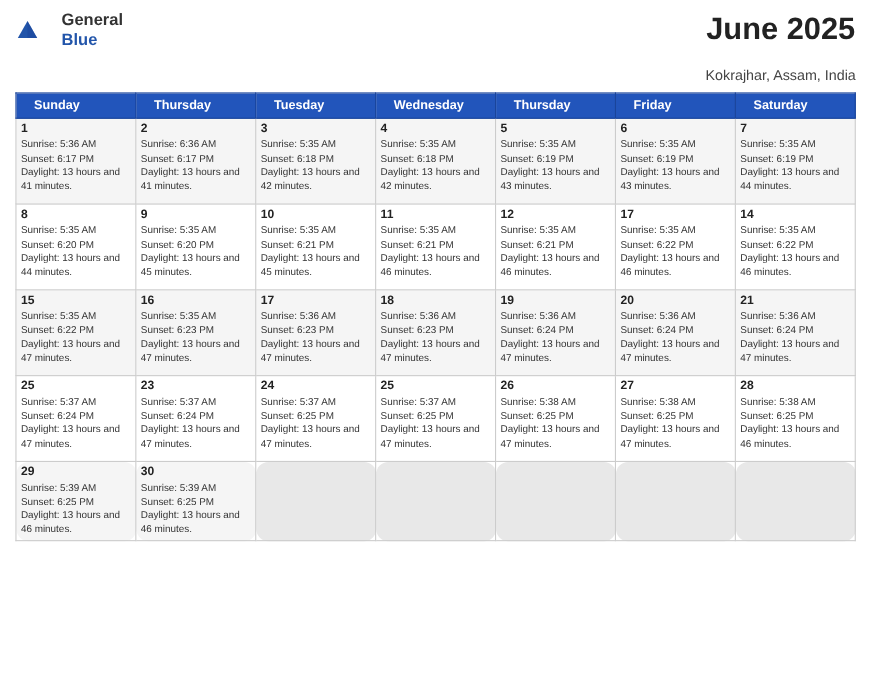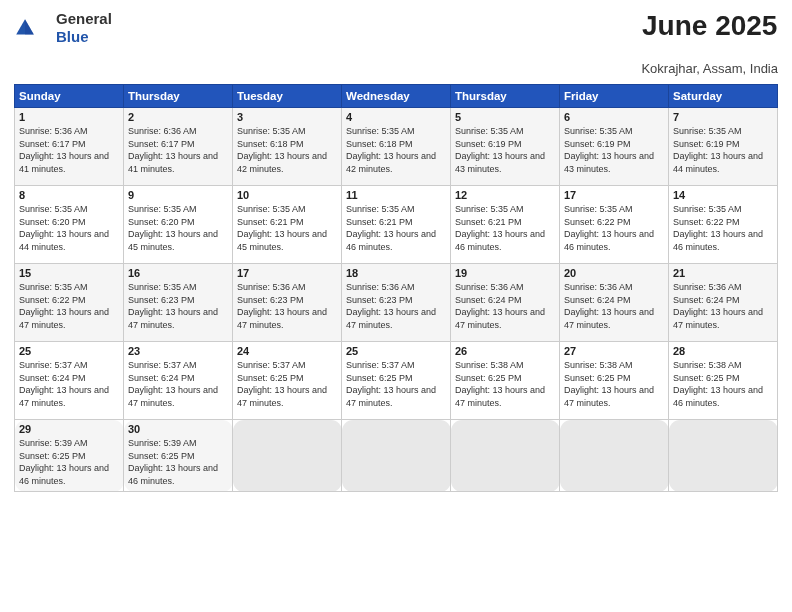--- a/index.html
+++ b/index.html
@@ -59,21 +59,21 @@
     table {
       width: 100%;
       border-collapse: collapse;
       table-layout: fixed;
     }
     thead tr th {
       background: #2255bb;
       color: #fff;
       font-size: 11.5px;
       font-weight: bold;
-      padding: 5px 4px;
+      padding: 5px 16px;
       text-align: left;
       border: 1px solid #1a449a;
     }
     tbody tr td {
       border: 1px solid #ccc;
       vertical-align: top;
       padding: 3px 4px 4px 4px;
       font-size: 9.5px;
       color: #222;
       background: #fff;

